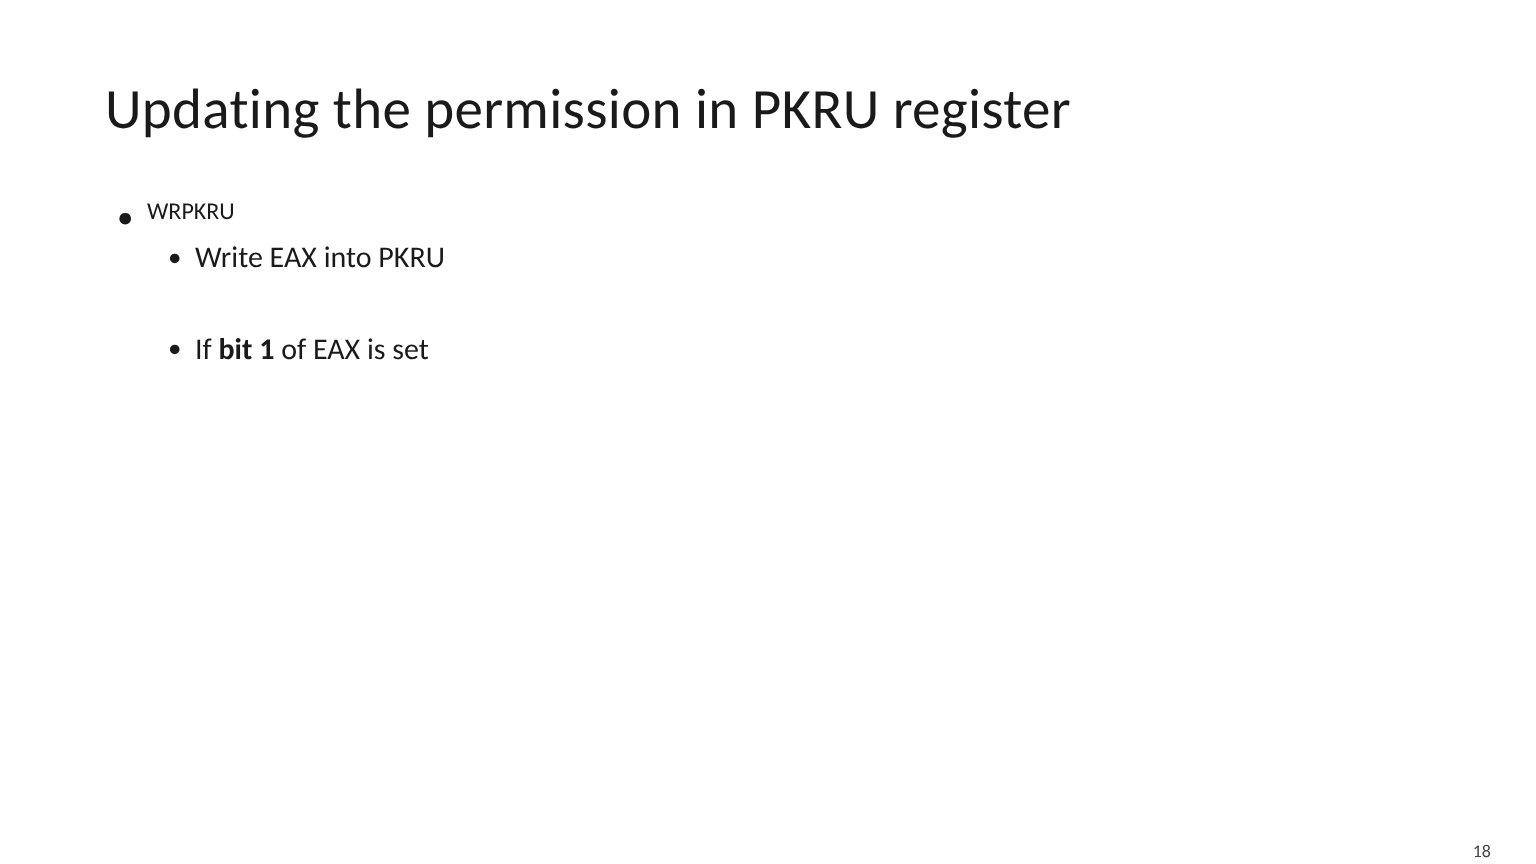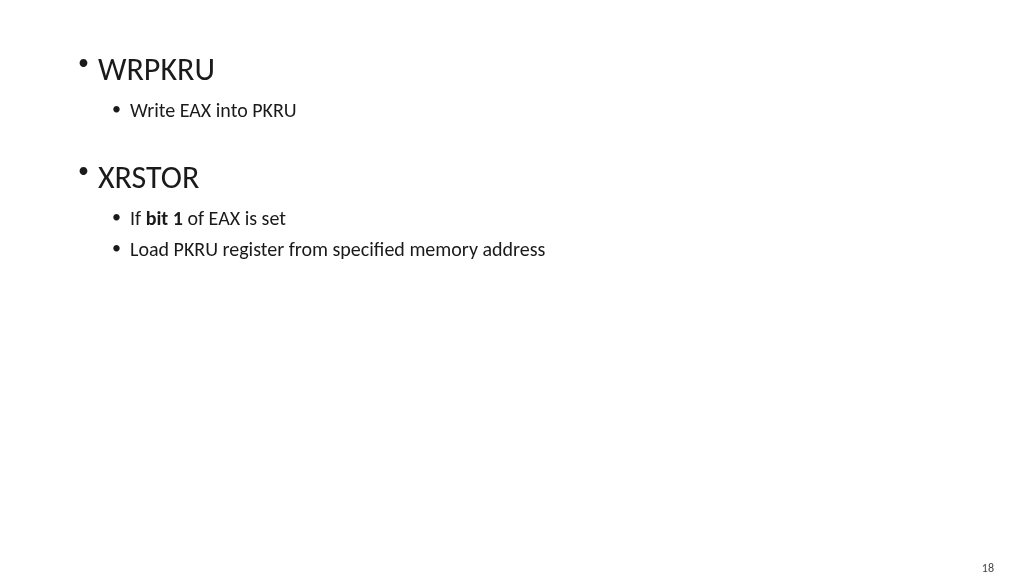--- a/index.html
+++ b/index.html
@@ -22,21 +22,21 @@
       font-weight: 400;
       color: #1a1a1a;
       letter-spacing: 0.2px;
       margin-bottom: 36px;
     }
     .body ul {
       list-style: none;
       padding-left: 0;
     }
     .L1 {
-      font-size: 32px;
+      font-size: 16px;
       color: #1a1a1a;
       padding-left: 28px;
       position: relative;
       margin-bottom: 8px;
     }
     .L1::before {
       content: "•";
       position: absolute;
       left: 8px;
       top: 0;
@@ -66,30 +66,29 @@
       bottom: 1px;
       right: 30px;
       font-size: 12px;
       color: #444;
     }
   </style>
 </head>
 <body>
 
 <div class="slide">
+  <h1 class="title">Updating the permission in PKRU register</h1>
 
   <div class="body">
     <ul>
       <li class="L1">WRPKRU</li>
       <li class="L2">Write EAX into PKRU</li>
     </ul>
 
     <div class="group-gap"></div>
 
     <ul>
-      <li class="L1">XRSTOR</li>
       <li class="L2"><span>If </span><span class="bold">bit 1</span><span> of EAX is set</span></li>
-      <li class="L2">Load PKRU register from specified memory address</li>
     </ul>
   </div>
 
   <div class="page-num">18</div>
 </div>
 
 </body></html>

